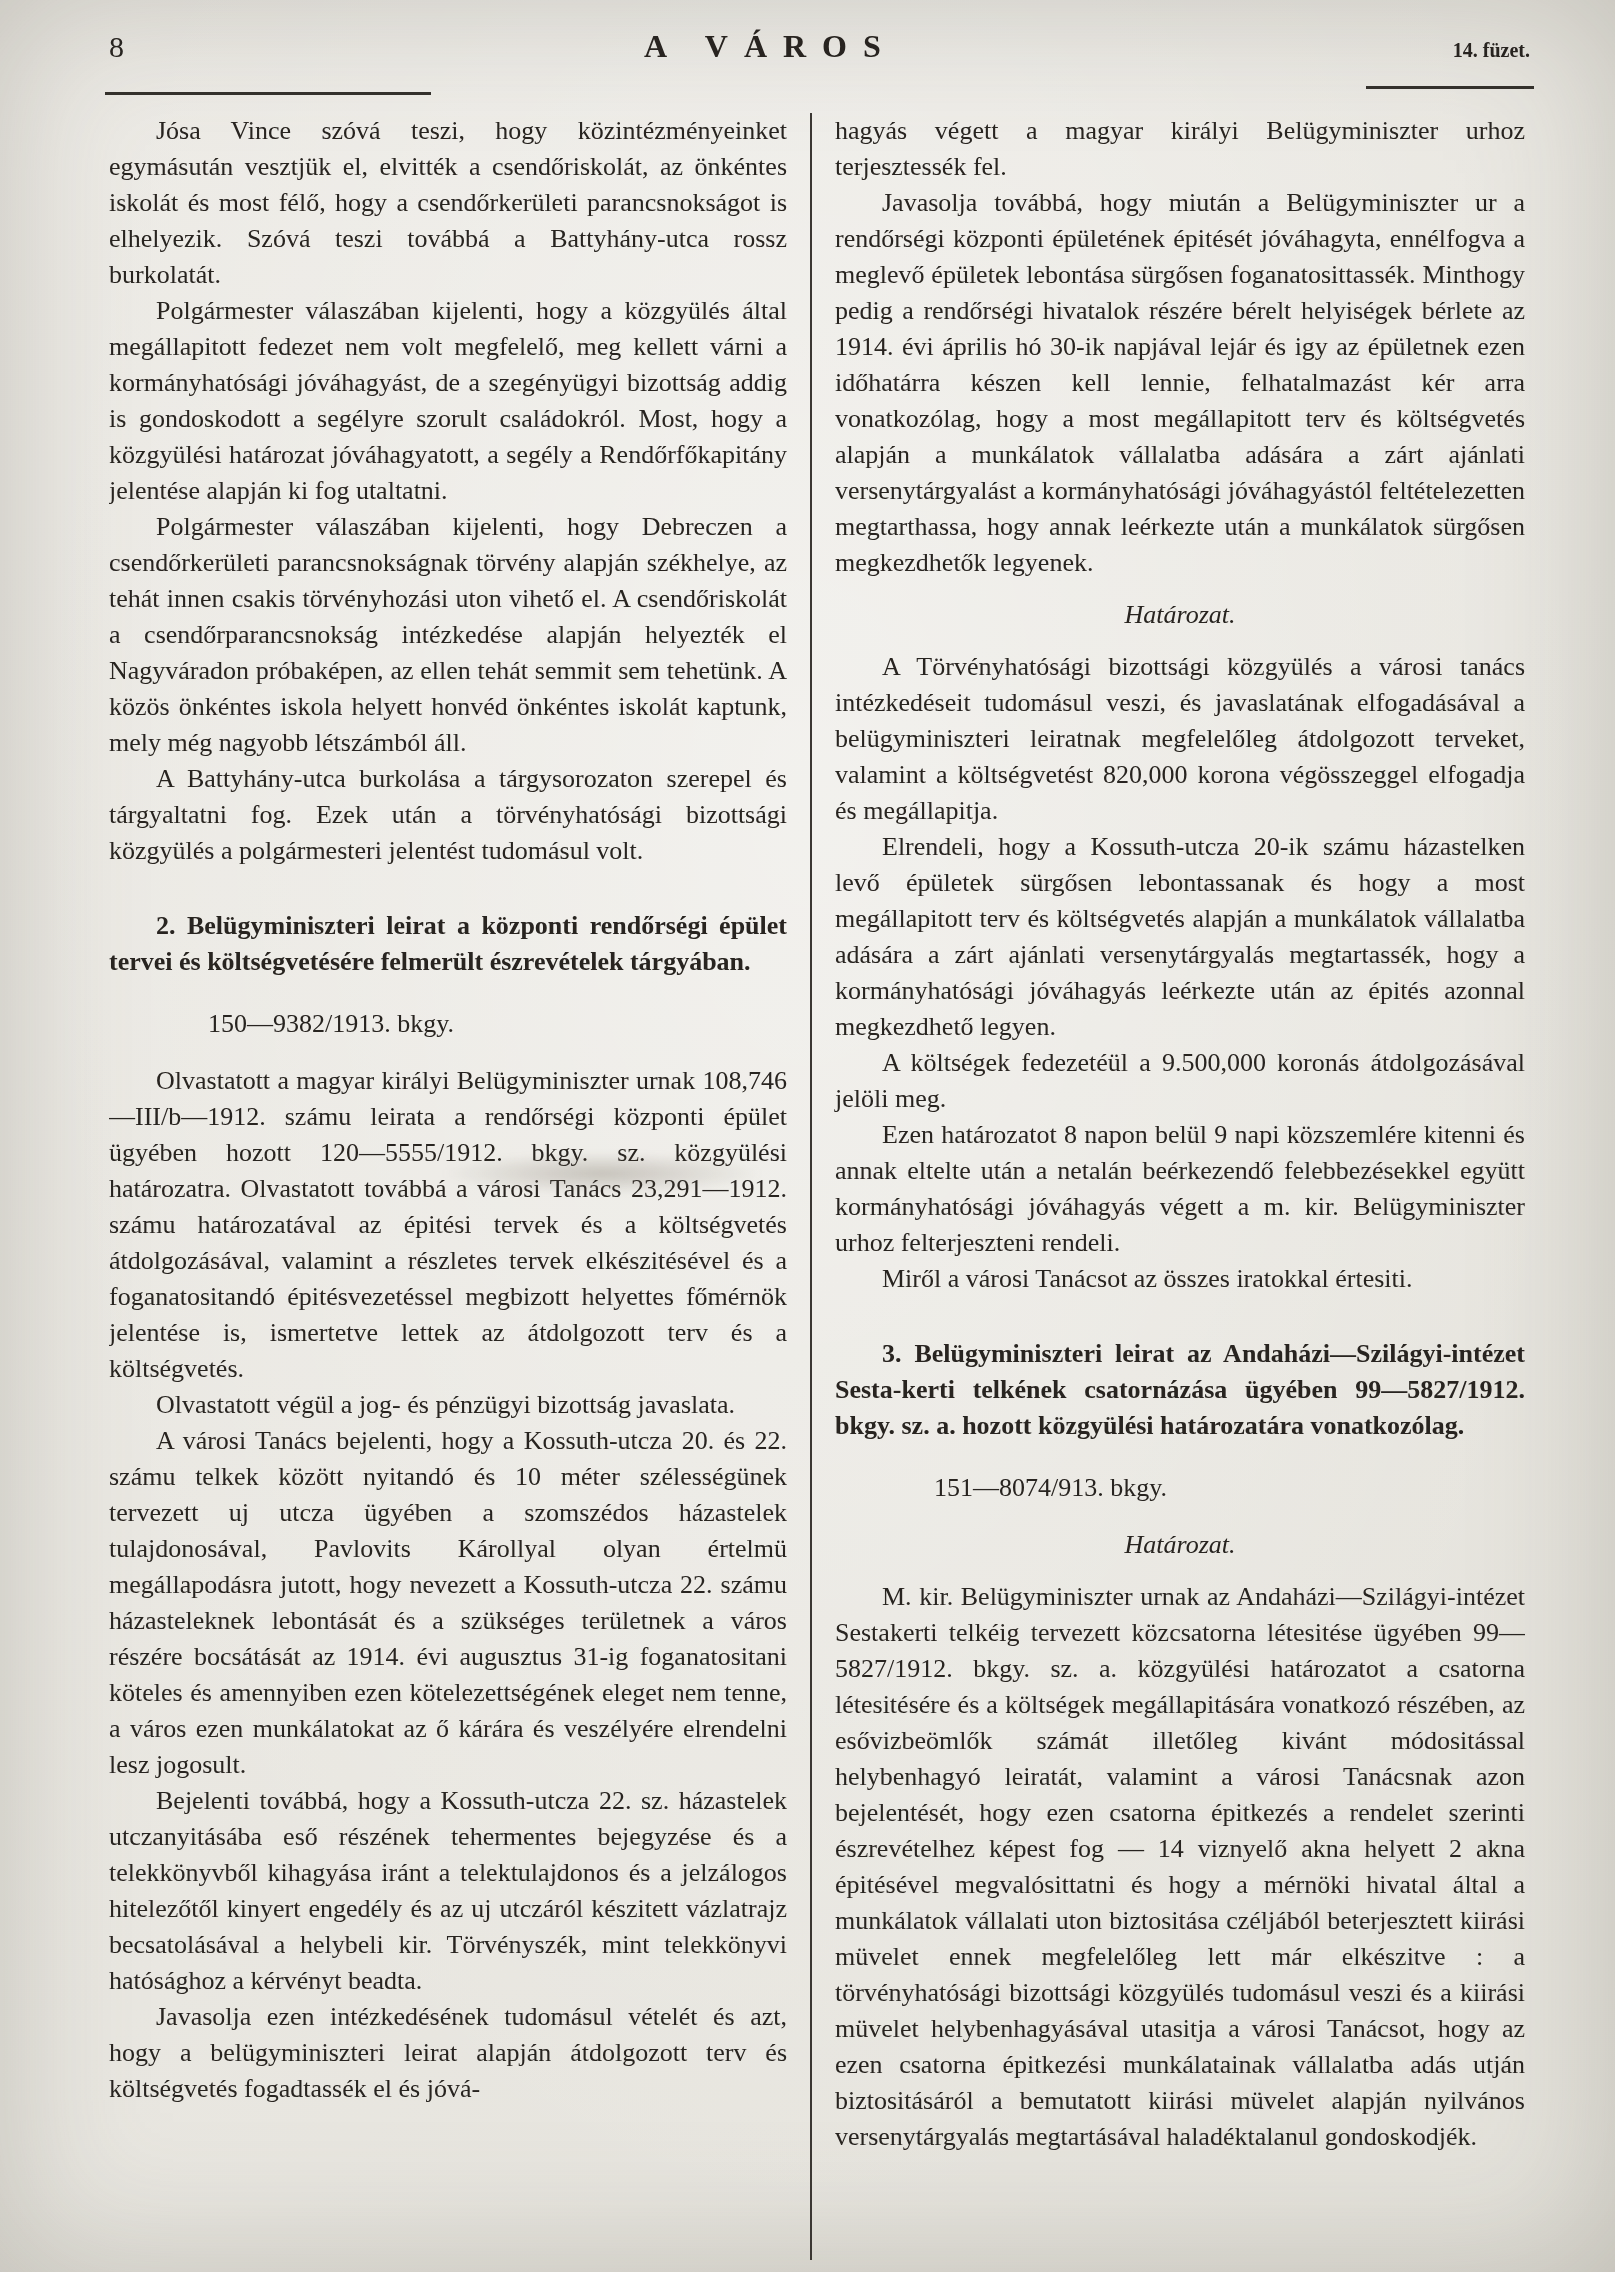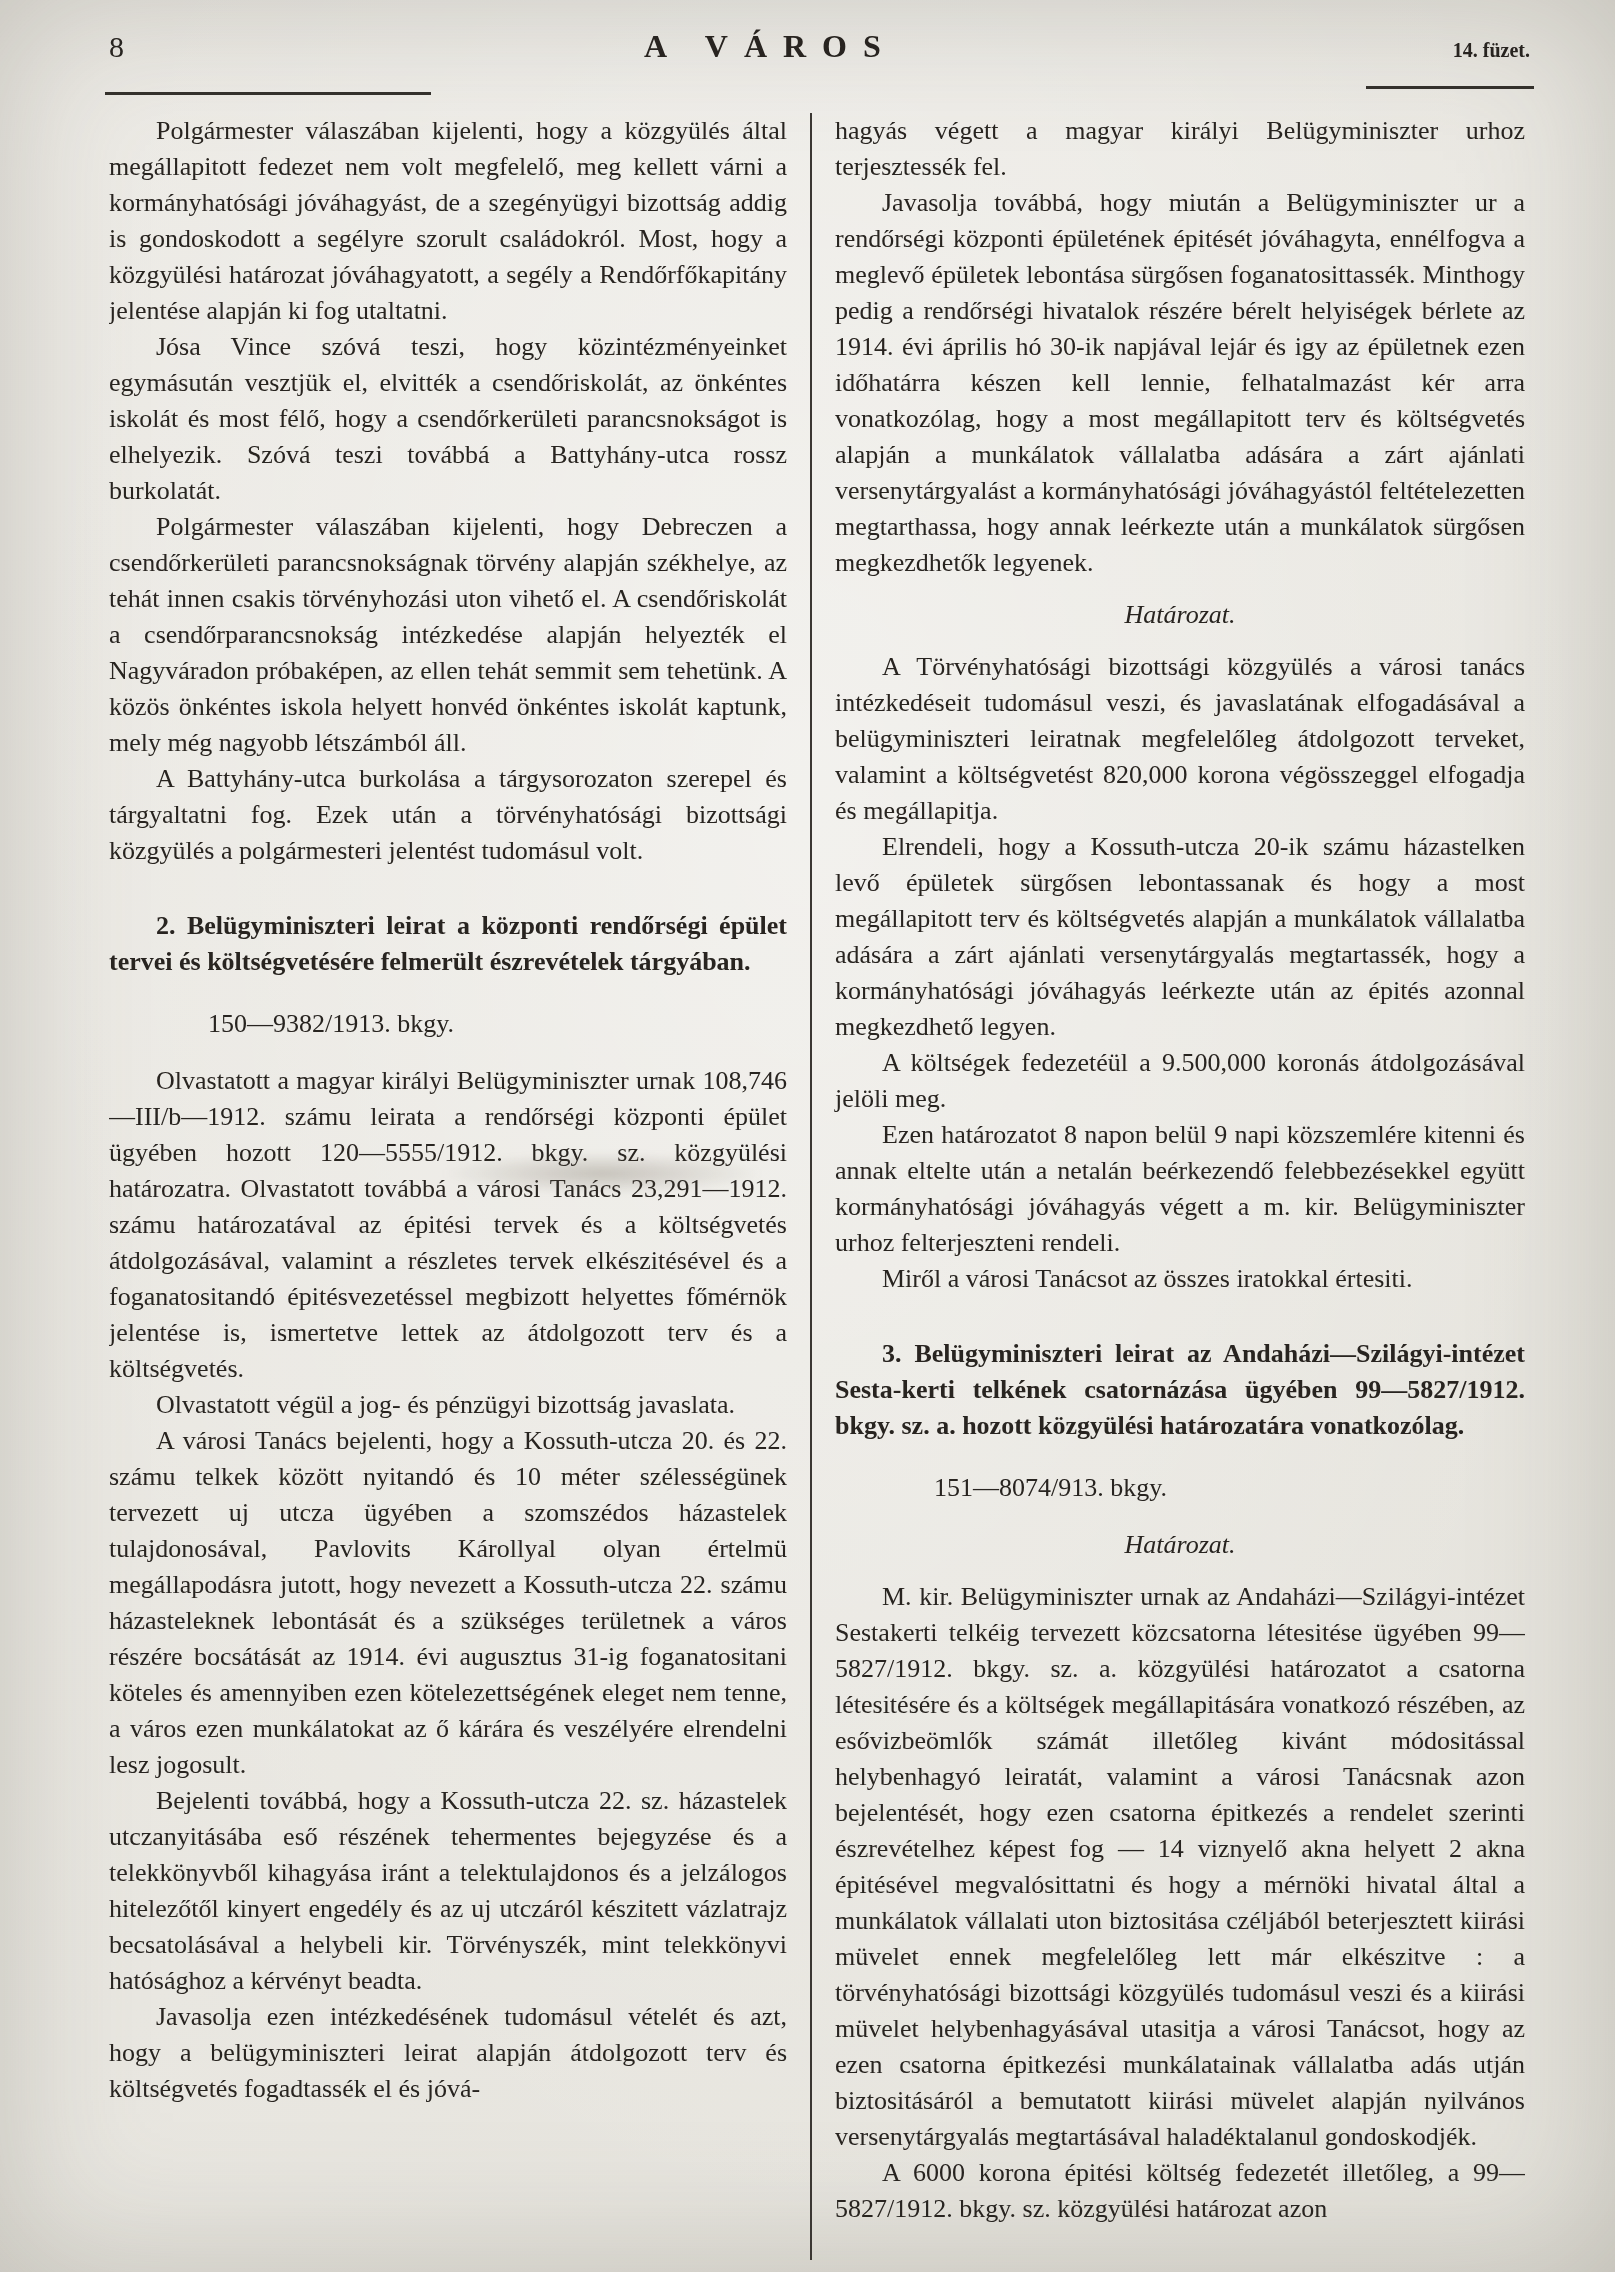--- a/index.html
+++ b/index.html
@@ -78,22 +78,22 @@
     <span class="page-number">8</span>
     <span class="journal-title">A VÁROS</span>
     <span class="issue-label">14. füzet.</span>
   </div>
 
   <div class="header-rule rule-left"></div>
   <div class="header-rule rule-right"></div>
 
   <div class="columns">
     <div class="column col-left">
+        <p class="block paragraph">Jósa Vince szóvá teszi, hogy közintézményeinket egymásután vesztjük el, elvitték a csendőriskolát, az önkéntes iskolát és most félő, hogy a csendőrkerületi parancsnokságot is elhelyezik. Szóvá teszi továbbá a Battyhány-utca rossz burkolatát.</p>
         <p class="block paragraph">Polgármester válaszában kijelenti, hogy a közgyülés által megállapitott fedezet nem volt megfelelő, meg kellett várni a kormányhatósági jóváhagyást, de a szegényügyi bizottság addig is gondoskodott a segélyre szorult családokról. Most, hogy a közgyülési határozat jóváhagyatott, a segély a Rendőrfőkapitány jelentése alapján ki fog utaltatni.</p>
-        <p class="block paragraph">Jósa Vince szóvá teszi, hogy közintézményeinket egymásután vesztjük el, elvitték a csendőriskolát, az önkéntes iskolát és most félő, hogy a csendőrkerületi parancsnokságot is elhelyezik. Szóvá teszi továbbá a Battyhány-utca rossz burkolatát.</p>
         <p class="block paragraph">Polgármester válaszában kijelenti, hogy Debreczen a csendőrkerületi parancsnokságnak törvény alapján székhelye, az tehát innen csakis törvényhozási uton vihető el. A csendőriskolát a csendőrparancsnokság intézkedése alapján helyezték el Nagyváradon próbaképen, az ellen tehát semmit sem tehetünk. A közös önkéntes iskola helyett honvéd önkéntes iskolát kaptunk, mely még nagyobb létszámból áll.</p>
         <p class="block paragraph">A Battyhány-utca burkolása a tárgysorozaton szerepel és tárgyaltatni fog. Ezek után a törvényhatósági bizottsági közgyülés a polgármesteri jelentést tudomásul volt.</p>
         <p class="block section-heading">2. Belügyminiszteri leirat a központi rendőrségi épület tervei és költségvetésére felmerült észrevételek tárgyában.</p>
         <p class="block reference-number">150—9382/1913. bkgy.</p>
         <p class="block paragraph">Olvastatott a magyar királyi Belügyminiszter urnak 108,746—III/b—1912. számu leirata a rendőrségi központi épület ügyében hozott 120—5555/1912. bkgy. sz. közgyülési határozatra. Olvastatott továbbá a városi Tanács 23,291—1912. számu határozatával az épitési tervek és a költségvetés átdolgozásával, valamint a részletes tervek elkészitésével és a foganatositandó épitésvezetéssel megbizott helyettes főmérnök jelentése is, ismertetve lettek az átdolgozott terv és a költségvetés.</p>
         <p class="block paragraph">Olvastatott végül a jog- és pénzügyi bizottság javaslata.</p>
         <p class="block paragraph">A városi Tanács bejelenti, hogy a Kossuth-utcza 20. és 22. számu telkek között nyitandó és 10 méter szélességünek tervezett uj utcza ügyében a szomszédos házastelek tulajdonosával, Pavlovits Károllyal olyan értelmü megállapodásra jutott, hogy nevezett a Kossuth-utcza 22. számu házasteleknek lebontását és a szükséges területnek a város részére bocsátását az 1914. évi augusztus 31-ig foganatositani köteles és amennyiben ezen kötelezettségének eleget nem tenne, a város ezen munkálatokat az ő kárára és veszélyére elrendelni lesz jogosult.</p>
         <p class="block paragraph">Bejelenti továbbá, hogy a Kossuth-utcza 22. sz. házastelek utczanyitásába eső részének tehermentes bejegyzése és a telekkönyvből kihagyása iránt a telektulajdonos és a jelzálogos hitelezőtől kinyert engedély és az uj utczáról készitett vázlatrajz becsatolásával a helybeli kir. Törvényszék, mint telekkönyvi hatósághoz a kérvényt beadta.</p>
         <p class="block paragraph">Javasolja ezen intézkedésének tudomásul vételét és azt, hogy a belügyminiszteri leirat alapján átdolgozott terv és költségvetés fogadtassék el és jóvá-</p>
       </div>
@@ -104,20 +104,19 @@
         <p class="block subheading-italic">Határozat.</p>
         <p class="block paragraph">A Törvényhatósági bizottsági közgyülés a városi tanács intézkedéseit tudomásul veszi, és javaslatának elfogadásával a belügyminiszteri leiratnak megfelelőleg átdolgozott terveket, valamint a költségvetést 820,000 korona végösszeggel elfogadja és megállapitja.</p>
         <p class="block paragraph">Elrendeli, hogy a Kossuth-utcza 20-ik számu házastelken levő épületek sürgősen lebontassanak és hogy a most megállapitott terv és költségvetés alapján a munkálatok vállalatba adására a zárt ajánlati versenytárgyalás megtartassék, hogy a kormányhatósági jóváhagyás leérkezte után az épités azonnal megkezdhető legyen.</p>
         <p class="block paragraph">A költségek fedezetéül a 9.500,000 koronás átdolgozásával jelöli meg.</p>
         <p class="block paragraph">Ezen határozatot 8 napon belül 9 napi közszemlére kitenni és annak eltelte után a netalán beérkezendő felebbezésekkel együtt kormányhatósági jóváhagyás végett a m. kir. Belügyminiszter urhoz felterjeszteni rendeli.</p>
         <p class="block paragraph">Miről a városi Tanácsot az összes iratokkal értesiti.</p>
         <p class="block section-heading">3. Belügyminiszteri leirat az Andaházi—Szilágyi-intézet Sesta-kerti telkének csatornázása ügyében 99—5827/1912. bkgy. sz. a. hozott közgyülési határozatára vonatkozólag.</p>
         <p class="block reference-number">151—8074/913. bkgy.</p>
         <p class="block subheading-italic">Határozat.</p>
         <p class="block paragraph">M. kir. Belügyminiszter urnak az Andaházi—Szilágyi-intézet Sestakerti telkéig tervezett közcsatorna létesitése ügyében 99—5827/1912. bkgy. sz. a. közgyülési határozatot a csatorna létesitésére és a költségek megállapitására vonatkozó részében, az esővizbeömlők számát illetőleg kivánt módositással helybenhagyó leiratát, valamint a városi Tanácsnak azon bejelentését, hogy ezen csatorna épitkezés a rendelet szerinti észrevételhez képest fog — 14 viznyelő akna helyett 2 akna épitésével megvalósittatni és hogy a mérnöki hivatal által a munkálatok vállalati uton biztositása czéljából beterjesztett kiirási müvelet ennek megfelelőleg lett már elkészitve : a törvényhatósági bizottsági közgyülés tudomásul veszi és a kiirási müvelet helybenhagyásával utasitja a városi Tanácsot, hogy az ezen csatorna épitkezési munkálatainak vállalatba adás utján biztositásáról a bemutatott kiirási müvelet alapján nyilvános versenytárgyalás megtartásával haladéktalanul gondoskodjék.</p>
-        <p class="block paragraph">A 6000 korona épitési költség fedezetét illetőleg, a 99—5827/1912. bkgy. sz. közgyülési határozat azon</p>
       </div>
   </div>
 
   <div class="smudge"></div>
 
 </div>
 
 
 </body></html>

